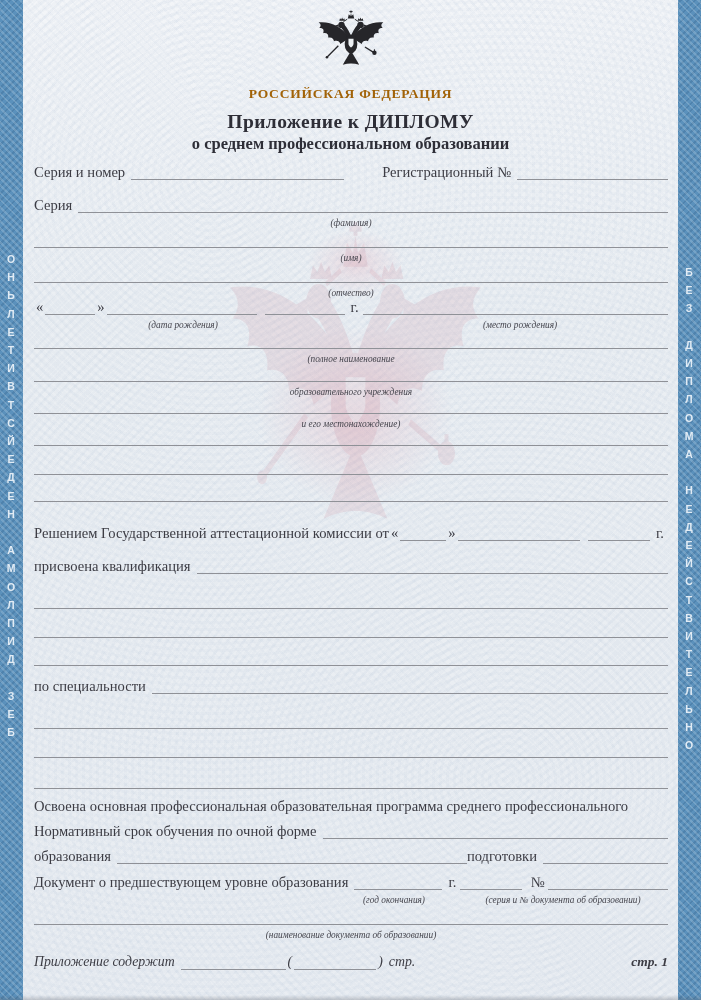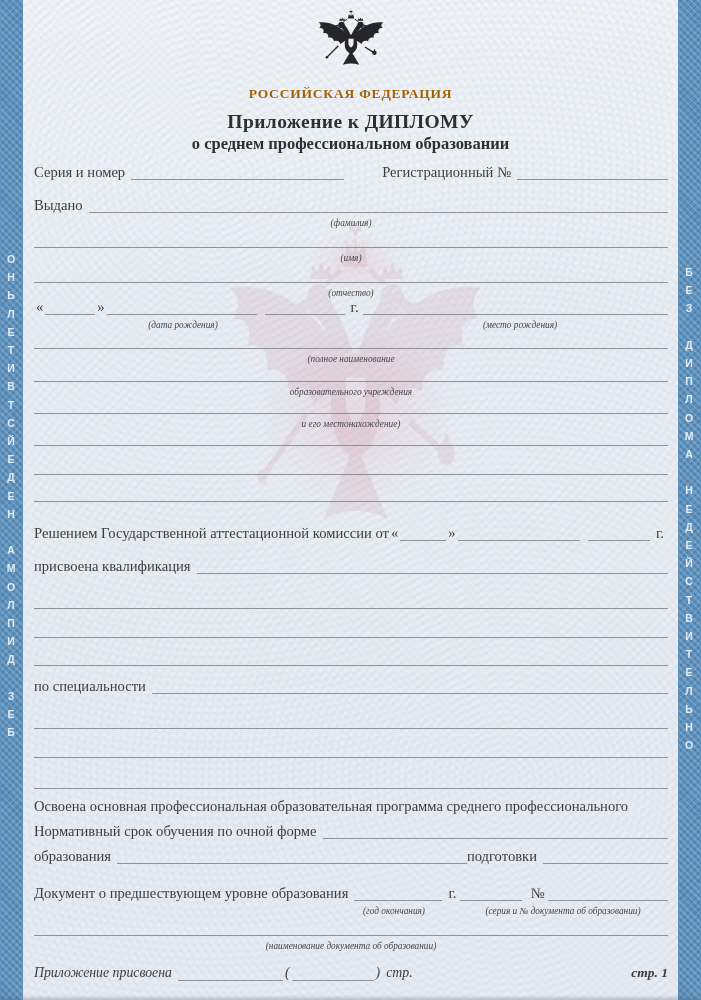--- a/index.html
+++ b/index.html
@@ -122,21 +122,21 @@
 <div class="form">
 
   <div class="row" style="margin-top:8px">
     <span class="lbl">Серия и номер</span>
     <span class="line fix" style="width:213px;margin-left:6px"></span>
     <span class="lbl" style="margin-left:38px">Регистрационный №</span>
     <span class="line" style="margin-left:6px"></span>
   </div>
 
   <div class="row" style="margin-top:13px">
-    <span class="lbl">Выдано</span>
+    <span class="lbl">Серия</span>
     <span class="line" style="margin-left:6px"></span>
   </div>
   <div class="hr">
     <span class="hint" style="flex:1">(фамилия)</span>
   </div>
 
   <div class="row" style="margin-top:3px">
     <span class="line"></span>
   </div>
   <div class="hr">
@@ -242,21 +242,21 @@
     <span class="line" style="margin-left:6px"></span>
   </div>
 
   <div class="row" style="margin-top:5px">
     <span class="lbl">образования</span>
     <span class="line" style="margin-left:6px"></span>
     <span class="lbl" style="margin-right:6px">подготовки</span>
     <span class="line fix" style="width:125px"></span>
   </div>
 
-  <div class="row" style="margin-top:17px">
+  <div class="row" style="margin-top:6px">
     <span class="lbl">Документ о предшествующем уровне образования</span>
     <span class="line fix" style="width:88px;margin-left:6px"></span>
     <span class="yr">г.</span>
     <span class="line fix" style="width:62px"></span>
     <span class="nsign">№</span>
     <span class="line"></span>
   </div>
   <div class="hr">
     <span class="sp" style="width:310px"></span>
     <span class="hint" style="width:100px">(год окончания)</span>
@@ -265,21 +265,21 @@
   </div>
 
   <div class="row" style="margin-top:3px">
     <span class="line"></span>
   </div>
   <div class="hr">
     <span class="hint" style="flex:1">(наименование документа об образовании)</span>
   </div>
 
   <div class="row it" style="margin-top:13px;font-size:13.8px">
-    <span class="lbl">Приложение присвоена</span>
+    <span class="lbl">Приложение содержит</span>
     <span class="line fix" style="width:105px;margin-left:6px"></span>
     <span class="qt">(</span>
     <span class="line fix" style="width:82px"></span>
     <span class="qt">)</span>
     <span class="lbl" style="margin-left:4px">стр.</span>
     <span class="pageno">стр. 1</span>
   </div>
 
 </div>
 

